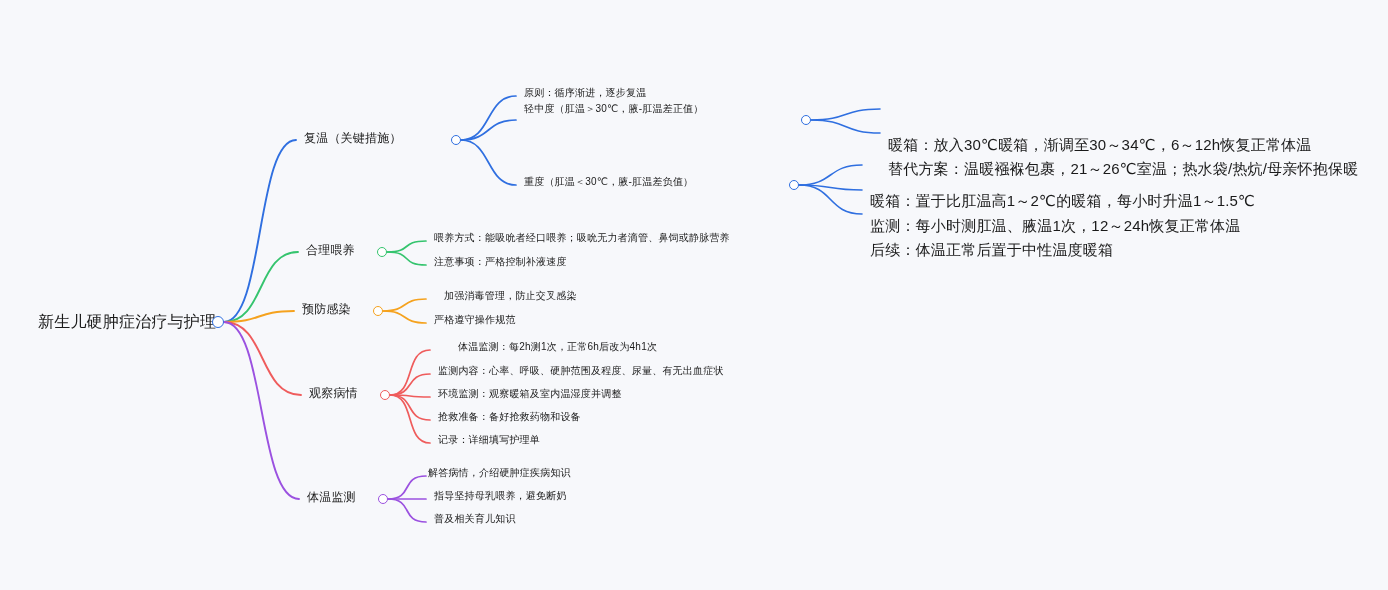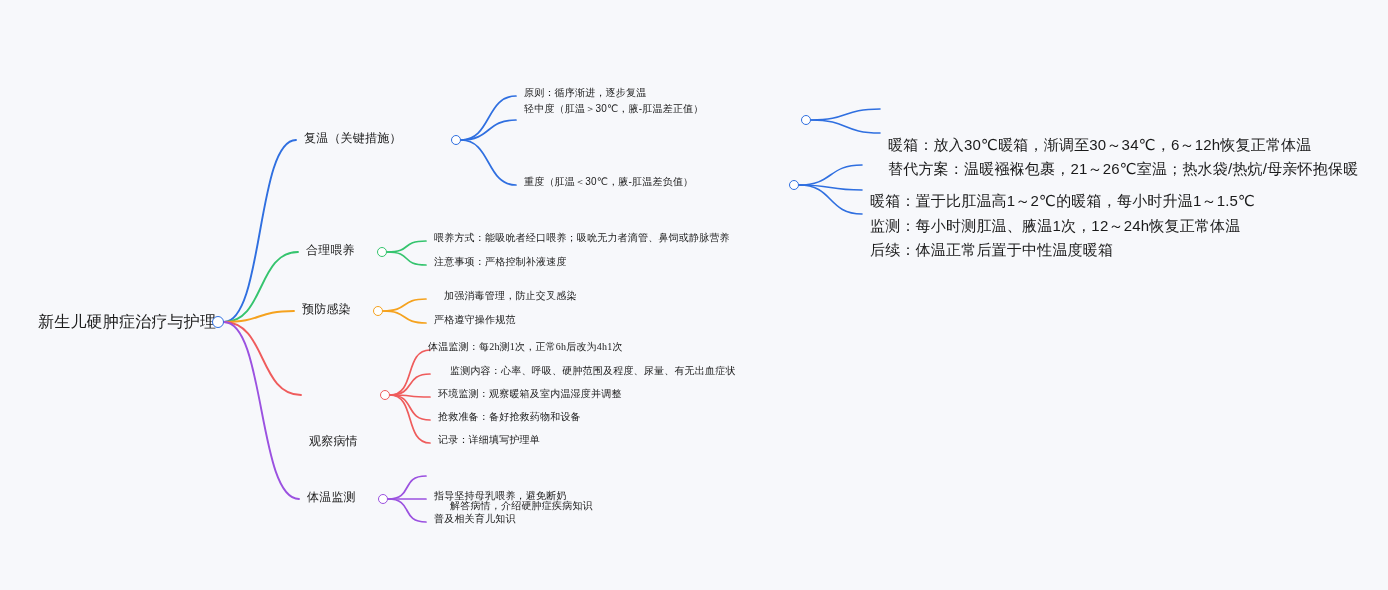--- a/index.html
+++ b/index.html
@@ -101,26 +101,26 @@
       <div class="node lvl3" style="left: 870px; top: 182px;"><span class="node-text">监测：每小时测肛温、腋温1次，12～24h恢复正常体温</span></div>
       <div class="node lvl3" style="left: 870px; top: 206px;"><span class="node-text">后续：体温正常后置于中性温度暖箱</span></div>
       <div class="node lvl1" style="left: 306px; top: 244px;"><span class="node-text">合理喂养</span></div>
       <div class="dot" style="left: 377px; top: 247px; width: 10px; height: 10px; border: 1.8px solid rgb(53, 196, 110);"></div>
       <div class="node lvl2" style="left: 434px; top: 233px;"><span class="node-text">喂养方式：能吸吮者经口喂养；吸吮无力者滴管、鼻饲或静脉营养</span></div>
       <div class="node lvl2" style="left: 434px; top: 257px;"><span class="node-text">注意事项：严格控制补液速度</span></div>
       <div class="node lvl1" style="left: 302px; top: 303px;"><span class="node-text">预防感染</span></div>
       <div class="dot" style="left: 373px; top: 306px; width: 10px; height: 10px; border: 1.8px solid rgb(245, 162, 30);"></div>
       <div class="node lvl2" style="left: 444px; top: 291px; text-align: right;"><span class="node-text">加强消毒管理，防止交叉感染</span></div>
       <div class="node lvl2" style="left: 434px; top: 315px;"><span class="node-text">严格遵守操作规范</span></div>
-      <div class="node lvl1" style="left: 309px; top: 387px; margin-top: 48px;"><span class="node-text">观察病情</span></div>
+      <div class="node lvl1" style="left: 309px; top: 387px;"><span class="node-text">观察病情</span></div>
       <div class="dot" style="left: 380px; top: 390px; width: 10px; height: 10px; border: 1.8px solid rgb(239, 92, 92);"></div>
-      <div class="node lvl2" style="left: 428px; top: 342px; font-family: Liberation Serif, serif;"><span class="node-text">体温监测：每2h测1次，正常6h后改为4h1次</span></div>
-      <div class="node lvl2" style="left: 450px; top: 366px;"><span class="node-text">监测内容：心率、呼吸、硬肿范围及程度、尿量、有无出血症状</span></div>
+      <div class="node lvl2" style="left: 458px; top: 342px;"><span class="node-text">体温监测：每2h测1次，正常6h后改为4h1次</span></div>
+      <div class="node lvl2" style="left: 438px; top: 366px;"><span class="node-text">监测内容：心率、呼吸、硬肿范围及程度、尿量、有无出血症状</span></div>
       <div class="node lvl2" style="left: 438px; top: 389px;"><span class="node-text">环境监测：观察暖箱及室内温湿度并调整</span></div>
       <div class="node lvl2" style="left: 438px; top: 412px;"><span class="node-text">抢救准备：备好抢救药物和设备</span></div>
       <div class="node lvl2" style="left: 438px; top: 435px; text-decoration: underline;"><span class="node-text">记录：详细填写护理单</span></div>
       <div class="node lvl1" style="left: 307px; top: 491px;"><span class="node-text">体温监测</span></div>
       <div class="dot" style="left: 378px; top: 494px; width: 10px; height: 10px; border: 1.8px solid rgb(155, 81, 224);"></div>
-      <div class="node lvl2" style="left: 450px; top: 468px; margin-top: 33px;"><span class="node-text">解答病情，介绍硬肿症疾病知识</span></div>
+      <div class="node lvl2" style="left: 428px; top: 468px;"><span class="node-text">解答病情，介绍硬肿症疾病知识</span></div>
       <div class="node lvl2" style="left: 434px; top: 491px;"><span class="node-text">指导坚持母乳喂养，避免断奶</span></div>
       <div class="node lvl2" style="left: 434px; top: 514px;"><span class="node-text">普及相关育儿知识</span></div>
     </div>
 </div>
 
 </body></html>

